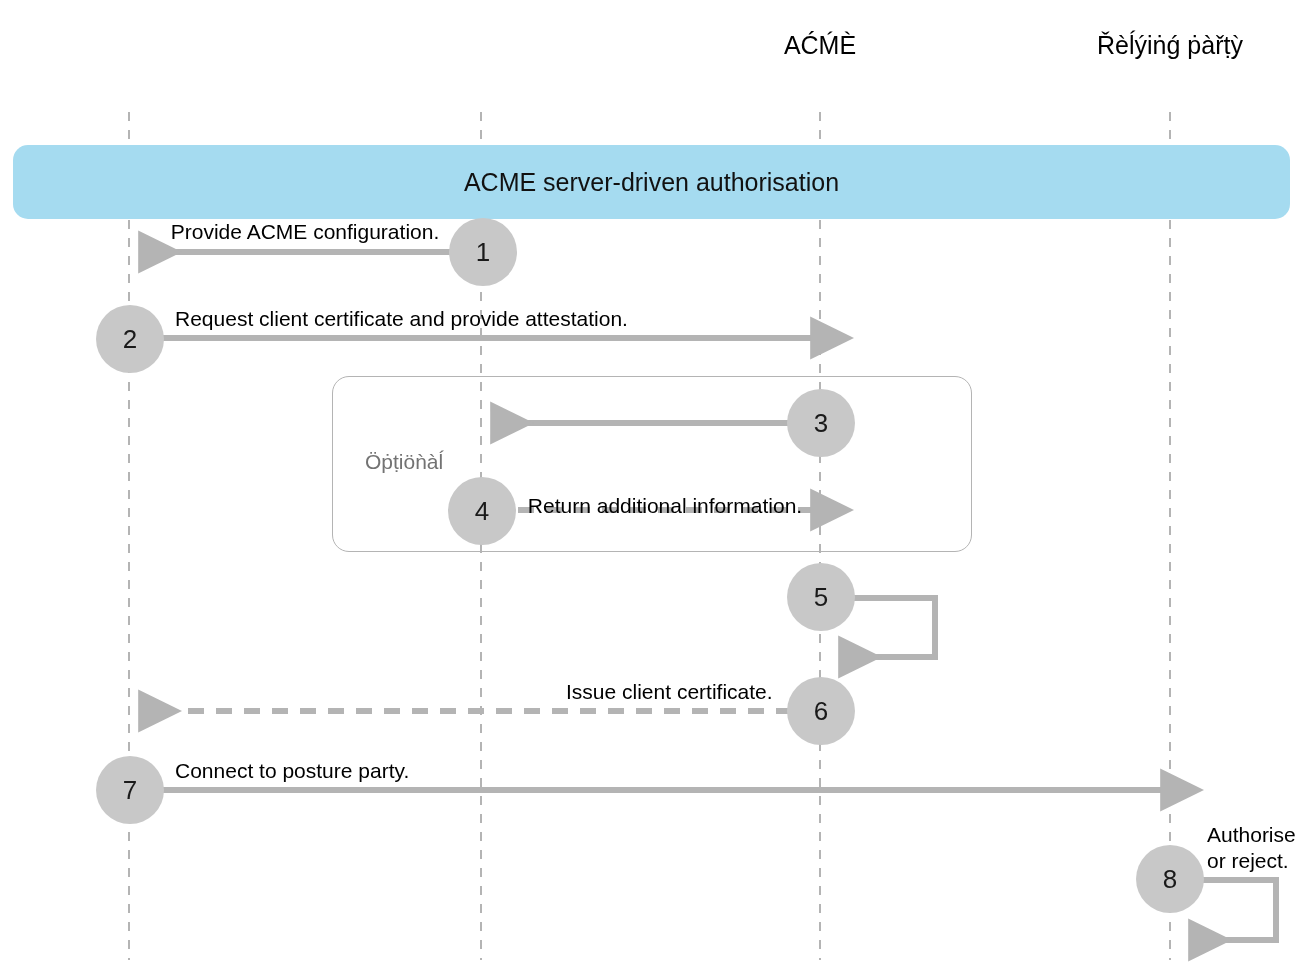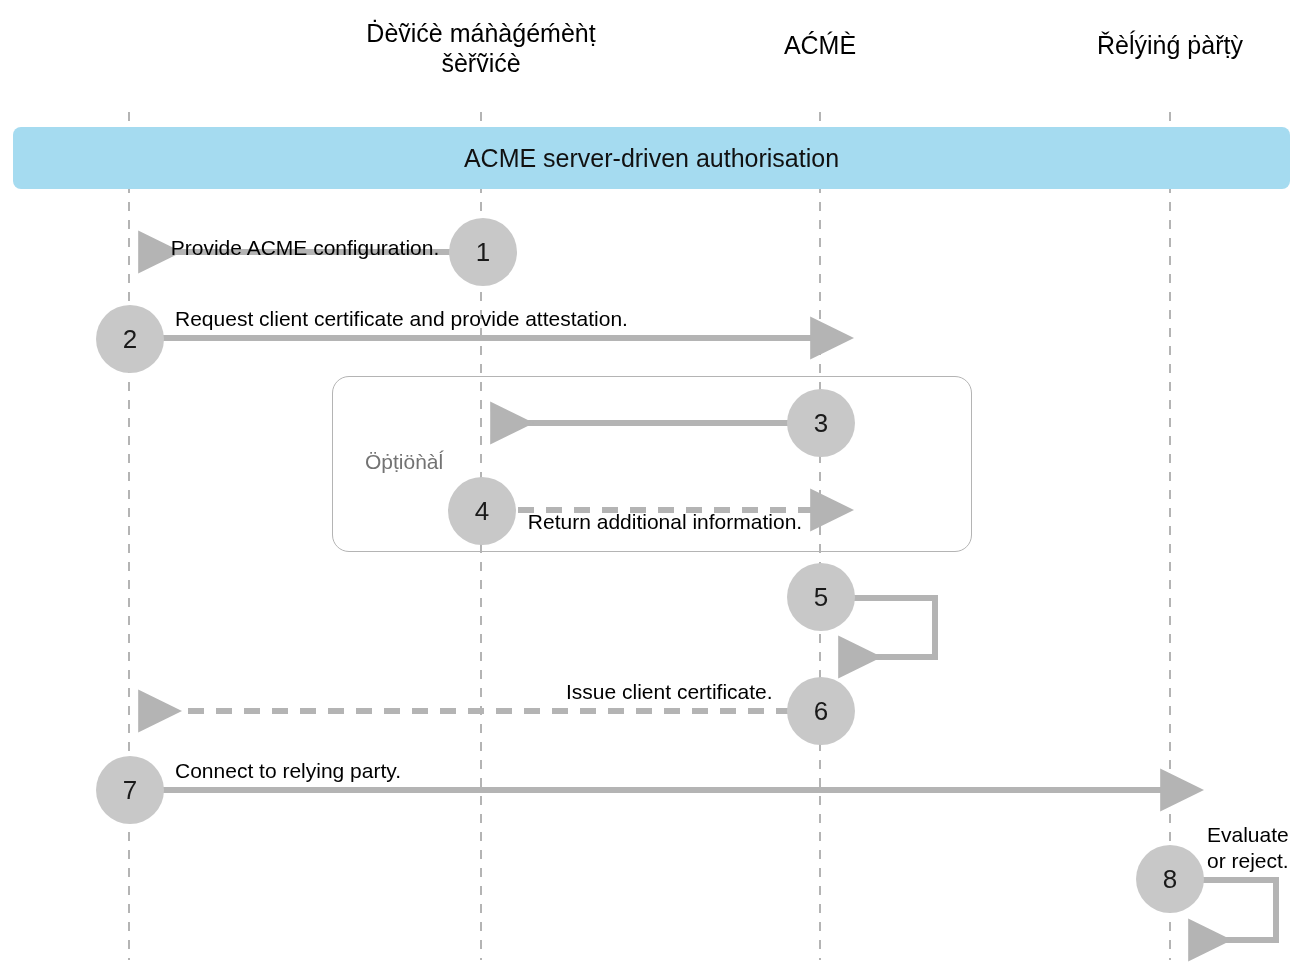--- a/index.html
+++ b/index.html
@@ -31,25 +31,25 @@
     text-align: center;
     font-size: 25px;
     line-height: 30px;
     color: #000000;
     white-space: pre-line;
     transform: translateX(-50%);
   }
   .banner {
     position: absolute;
     left: 13px;
-    top: 127px;
+    top: 145px;
     width: 1277px;
-    height: 62px;
+    height: 74px;
     background: #a5dbf0;
-    border-radius: 8px;
+    border-radius: 15px;
     display: flex;
     align-items: center;
     justify-content: center;
     font-size: 25px;
     color: #111111;
   }
   .optbox {
     position: absolute;
     left: 332px;
     top: 376px;
@@ -80,29 +80,27 @@
     color: #1a1a1a;
     transform: translate(-50%, -50%);
   }
   .msg {
     position: absolute;
     font-size: 21px;
     line-height: 26px;
     color: #000000;
     white-space: pre-line;
   }
-  .msg.center { transform: translateX(-50%); margin-top: 16px; }
+  .msg.center { transform: translateX(-50%); }
 </style>
 </head>
 <body>
 
 <div id="diagram">
 
-  <div class="hdr" style="left:481px; top:18px; width:330px;">Ḋèṽićè máǹàǵéḿèǹṭ
-šèřṽićè</div>
   <div class="hdr" style="left:820px; top:30px; width:240px;">AĆḾÈ</div>
   <div class="hdr" style="left:1170px; top:30px; width:260px;">Řèĺýiṅǵ ṗàřṭỳ</div>
 
   <svg class="layer" viewBox="0 0 1303 963">
     <defs>
       <marker id="ahL" markerWidth="8" markerHeight="8" refX="7.2" refY="4" orient="auto" markerUnits="strokeWidth">
         <path d="M 7.5 0.4 L 7.5 7.6 L 0.2 4 Z" fill="#b4b4b4"></path>
       </marker>
       <marker id="ahR" markerWidth="8" markerHeight="8" refX="0.8" refY="4" orient="auto" markerUnits="strokeWidth">
         <path d="M 0.5 0.4 L 0.5 7.6 L 7.8 4 Z" fill="#b4b4b4"></path>
@@ -137,22 +135,22 @@
     <span>ACME server-driven authorisation</span>
   </div>
 
   <div class="optbox"></div>
   <div class="optlabel">Öṗṭiöǹàĺ</div>
 
   <div class="msg center" style="left:305px; top:219px;">Provide ACME configuration.</div>
   <div class="msg" style="left:175px; top:306px;">Request client certificate and provide attestation.</div>
   <div class="msg center" style="left:665px; top:493px;">Return additional information.</div>
   <div class="msg" style="left:566px; top:679px;text-align:center;">Issue client certificate.</div>
-  <div class="msg" style="left:175px; top:758px;">Connect to relying party.</div>
-  <div class="msg" style="left:1207px; top:822px;">Evaluate
+  <div class="msg" style="left:175px; top:758px;">Connect to posture party.</div>
+  <div class="msg" style="left:1207px; top:822px;">Authorise
 or reject.</div>
 
   <div class="badge" style="left:483px; top:252px;">1</div>
   <div class="badge" style="left:130px; top:339px;">2</div>
   <div class="badge" style="left:821px; top:423px;">3</div>
   <div class="badge" style="left:482px; top:511px;">4</div>
   <div class="badge" style="left:821px; top:597px;">5</div>
   <div class="badge" style="left:821px; top:711px;">6</div>
   <div class="badge" style="left:130px; top:790px;">7</div>
   <div class="badge" style="left:1170px; top:879px;">8</div>

